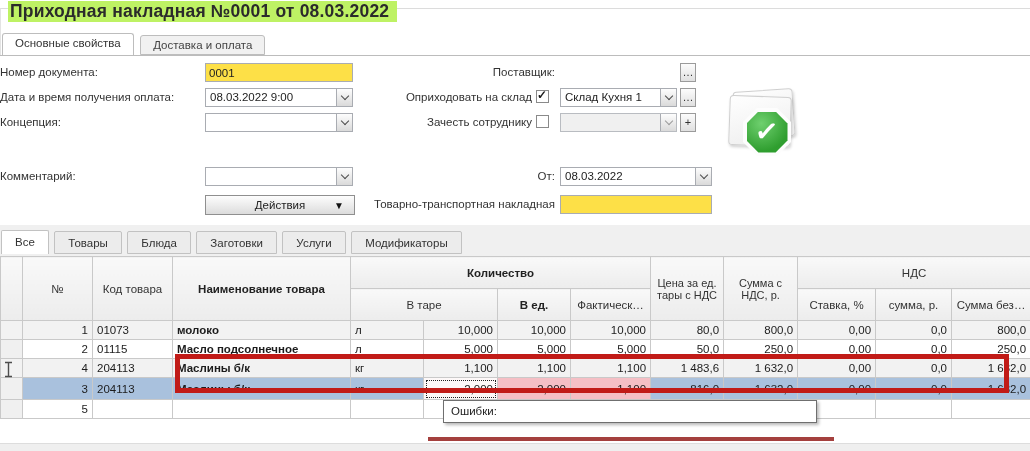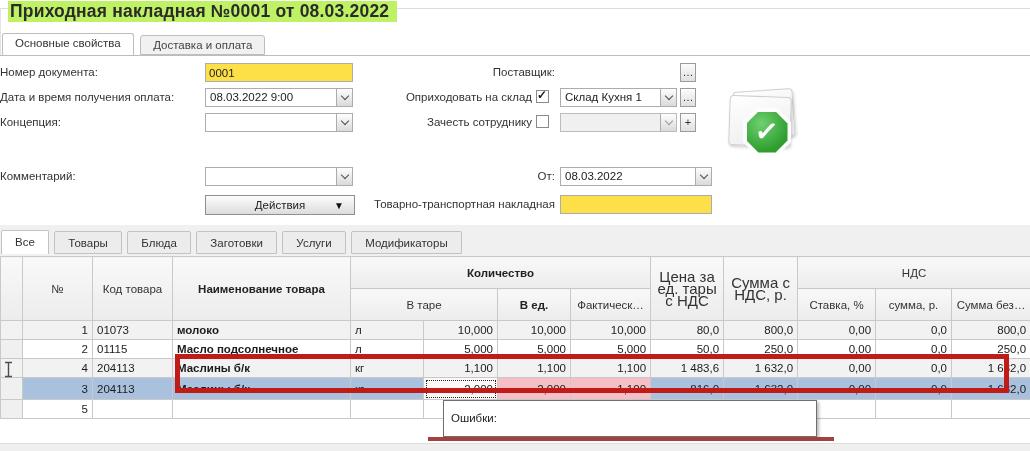--- a/index.html
+++ b/index.html
@@ -67,38 +67,38 @@
     background:#ececec;border:1px solid #c2c2c2;border-radius:2px 2px 0 0;margin-right:1px;cursor:default}
   .ctab.active{background:#fff;padding-bottom:6px;border-bottom:none;position:relative;z-index:6}
   
   .grid-wrap{position:absolute;left:0;top:256px;z-index:1}
   table.grid{border-collapse:collapse;table-layout:fixed;width:1030px}
   .grid th,.grid td{border:1px solid #c9c9c9;padding:0 4px;font-size:11.5px;overflow:hidden;
     white-space:nowrap;box-sizing:border-box}
   .grid thead th{background:linear-gradient(#f9f9f9,#ececec);font-weight:normal;text-align:center;
     color:#333;height:32px;vertical-align:middle}
   .grid thead th.b{font-weight:bold;color:#222}
-  .grid thead th.wrap{white-space:normal;line-height:12px;font-size:15px}
+  .grid thead th.wrap{white-space:normal;line-height:12px;font-size:11px}
   .grid td{height:19px;color:#1c1c1c;background:#fff}
   .grid td.r{text-align:right}
   .grid td.name{font-weight:bold}
   .grid tr.alt td{background:#f2f2f2}
   .grid td.selcol{background:#f0f0f0}
   .grid tr.sel-row td{background:#a9c1dd;height:22px}
   .grid tr.sel-row td.selcol{background:#f0f0f0}
   .grid tr.sel-row td.pink{background:#f5bfc5}
   .grid tr.sel-row td.focus{background:#fdf8f8;outline:1.5px dotted #222;outline-offset:-3px}
   
   .belowarea{position:absolute;left:0;top:404px;width:1030px;height:39px;background:#fff}
   .bottombar{position:absolute;left:0;top:443px;width:1030px;height:8px;background:#efefef;border-top:1px solid #dddddd}
   
   .red-rect{position:absolute;left:175px;top:354px;width:834px;height:39px;box-sizing:border-box;
     border:5px solid #c11b17;z-index:8;pointer-events:none}
   .tooltip{position:absolute;left:443px;top:400px;width:374px;box-sizing:border-box;background:#fff;
-    border:1px solid #6f6f6f;box-shadow:2px 2px 3px rgba(0,0,0,.28);padding:10px 7px;z-index:10;
+    border:1px solid #6f6f6f;box-shadow:2px 2px 3px rgba(0,0,0,.28);padding:3px 7px;z-index:10;
     font-size:11.5px;color:#222;white-space:nowrap;line-height:15px}
   .red-underline{position:absolute;left:428px;top:437px;width:406px;height:4px;background:#a4403e;
     z-index:11;pointer-events:none}
   .ibeam{position:absolute;left:3px;top:361px;z-index:12}
 </style>
 </head>
 <body>
 
 <div>
 

